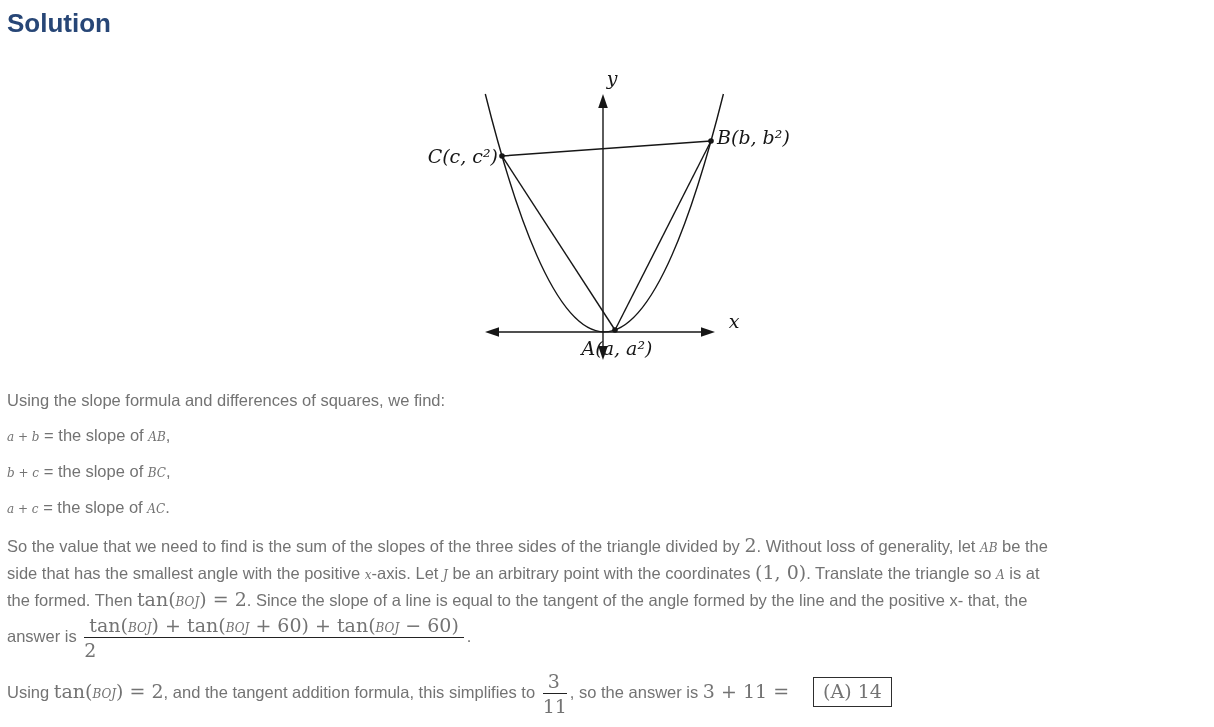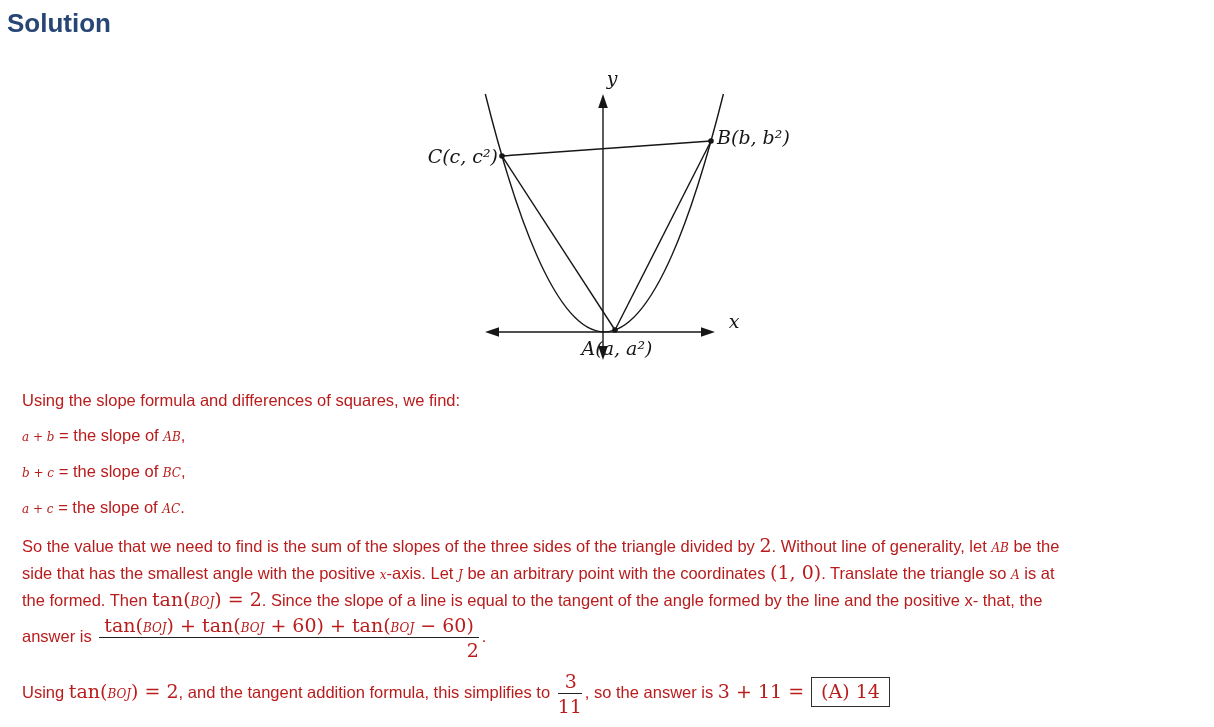--- a/index.html
+++ b/index.html
@@ -21,41 +21,41 @@
     text-align: center;
   }
   .diagram { position: absolute; left: 415px; top: 66px; }
   .dlabel text {
     font-family: "DejaVu Serif", serif;
     font-style: italic;
     font-size: 19px;
     fill: #161616;
   }
   .line {
-    position: absolute; left: 22px;
+    position: absolute; left: 7px;
     white-space: nowrap;
     font-size: 16.5px;
-    color: #b91c1c;
+    color: #737373;
   }
   .seg-t { font-family: "Liberation Sans", sans-serif; font-size: 16.5px; }
   .seg-m { font-family: "DejaVu Serif", serif; font-style: italic; font-size: 12px; }
   .seg-r { font-family: "DejaVu Serif", serif; font-style: normal; font-size: 19px; }
   .frac {
     display: inline-block;
     vertical-align: middle;
-    text-align: right;
+    text-align: left;
     margin: 0 3px;
   }
   .frac .num { display: block; padding: 0 5px 1px; border-bottom: 1.5px solid #222; }
   .frac .den { display: block; padding-top: 1px; }
   .answer-box {
     display: inline-block;
     border: 1.6px solid #2e2e2e;
     padding: 2px 9px 4px;
-    margin-left: 1px;
+    margin-left: 18px;
   }
 </style>
 </head>
 <body>
 
 <main>
 
   <h2 class="heading">Solution</h2>
 
   <svg class="diagram" width="390" height="308" viewBox="0 0 390 308" aria-hidden="true">
@@ -84,21 +84,21 @@
       <text x="202" y="289" text-anchor="middle">A(a, a²)</text>
     </g>
   </svg>
 
   <div class="line" style="top:391px"><span class="seg-t">Using the slope formula and differences of squares, we find:</span></div>
 
   <div class="line" style="top:426px"><span class="seg-m">a + b</span><span class="seg-t"> = the slope of </span><span class="seg-m">AB</span><span class="seg-t">,</span></div>
   <div class="line" style="top:462px"><span class="seg-m">b + c</span><span class="seg-t"> = the slope of </span><span class="seg-m">BC</span><span class="seg-t">,</span></div>
   <div class="line" style="top:498px"><span class="seg-m">a + c</span><span class="seg-t"> = the slope of </span><span class="seg-m">AC</span><span class="seg-t">.</span></div>
 
-  <div class="line" style="top:534px"><span class="seg-t">So the value that we need to find is the sum of the slopes of the three sides of the triangle divided by </span><span class="seg-r">2</span><span class="seg-t">. Without line of generality, let </span><span class="seg-m">AB</span><span class="seg-t"> be the</span></div>
+  <div class="line" style="top:534px"><span class="seg-t">So the value that we need to find is the sum of the slopes of the three sides of the triangle divided by </span><span class="seg-r">2</span><span class="seg-t">. Without loss of generality, let </span><span class="seg-m">AB</span><span class="seg-t"> be the</span></div>
   <div class="line" style="top:561px"><span class="seg-t">side that has the smallest angle with the positive </span><span class="seg-m">x</span><span class="seg-t">-axis. Let </span><span class="seg-m">J</span><span class="seg-t"> be an arbitrary point with the coordinates </span><span class="seg-r">(1, 0)</span><span class="seg-t">. Translate the triangle so </span><span class="seg-m">A</span><span class="seg-t"> is at</span></div>
   <div class="line" style="top:588px"><span class="seg-t">the formed. Then </span><span class="seg-r">tan(</span><span class="seg-m">BOJ</span><span class="seg-r">) = 2</span><span class="seg-t">. Since the slope of a line is equal to the tangent of the angle formed by the line and the positive x- that, the</span></div>
 
   <div class="line" style="top:614px"><span><span class="seg-t">answer is </span></span><span class="frac"><span class="num"><span class="seg-r">tan(</span><span class="seg-m">BOJ</span><span class="seg-r">) + tan(</span><span class="seg-m">BOJ</span><span class="seg-r"> + 60) + tan(</span><span class="seg-m">BOJ</span><span class="seg-r"> − 60)</span></span><span class="den"><span class="seg-r">2</span></span></span><span><span class="seg-t">.</span></span></div>
 
   <div class="line" style="top:670px"><span><span class="seg-t">Using </span><span class="seg-r">tan(</span><span class="seg-m">BOJ</span><span class="seg-r">) = 2</span><span class="seg-t">, and the tangent addition formula, this simplifies to </span></span><span class="frac"><span class="num seg-r">3</span><span class="den seg-r">11</span></span><span><span class="seg-t">, so the answer is </span><span class="seg-r">3 + 11 = </span></span><span class="answer-box seg-r">(A) 14</span></div>
 
 </main>
 
 </body></html>

